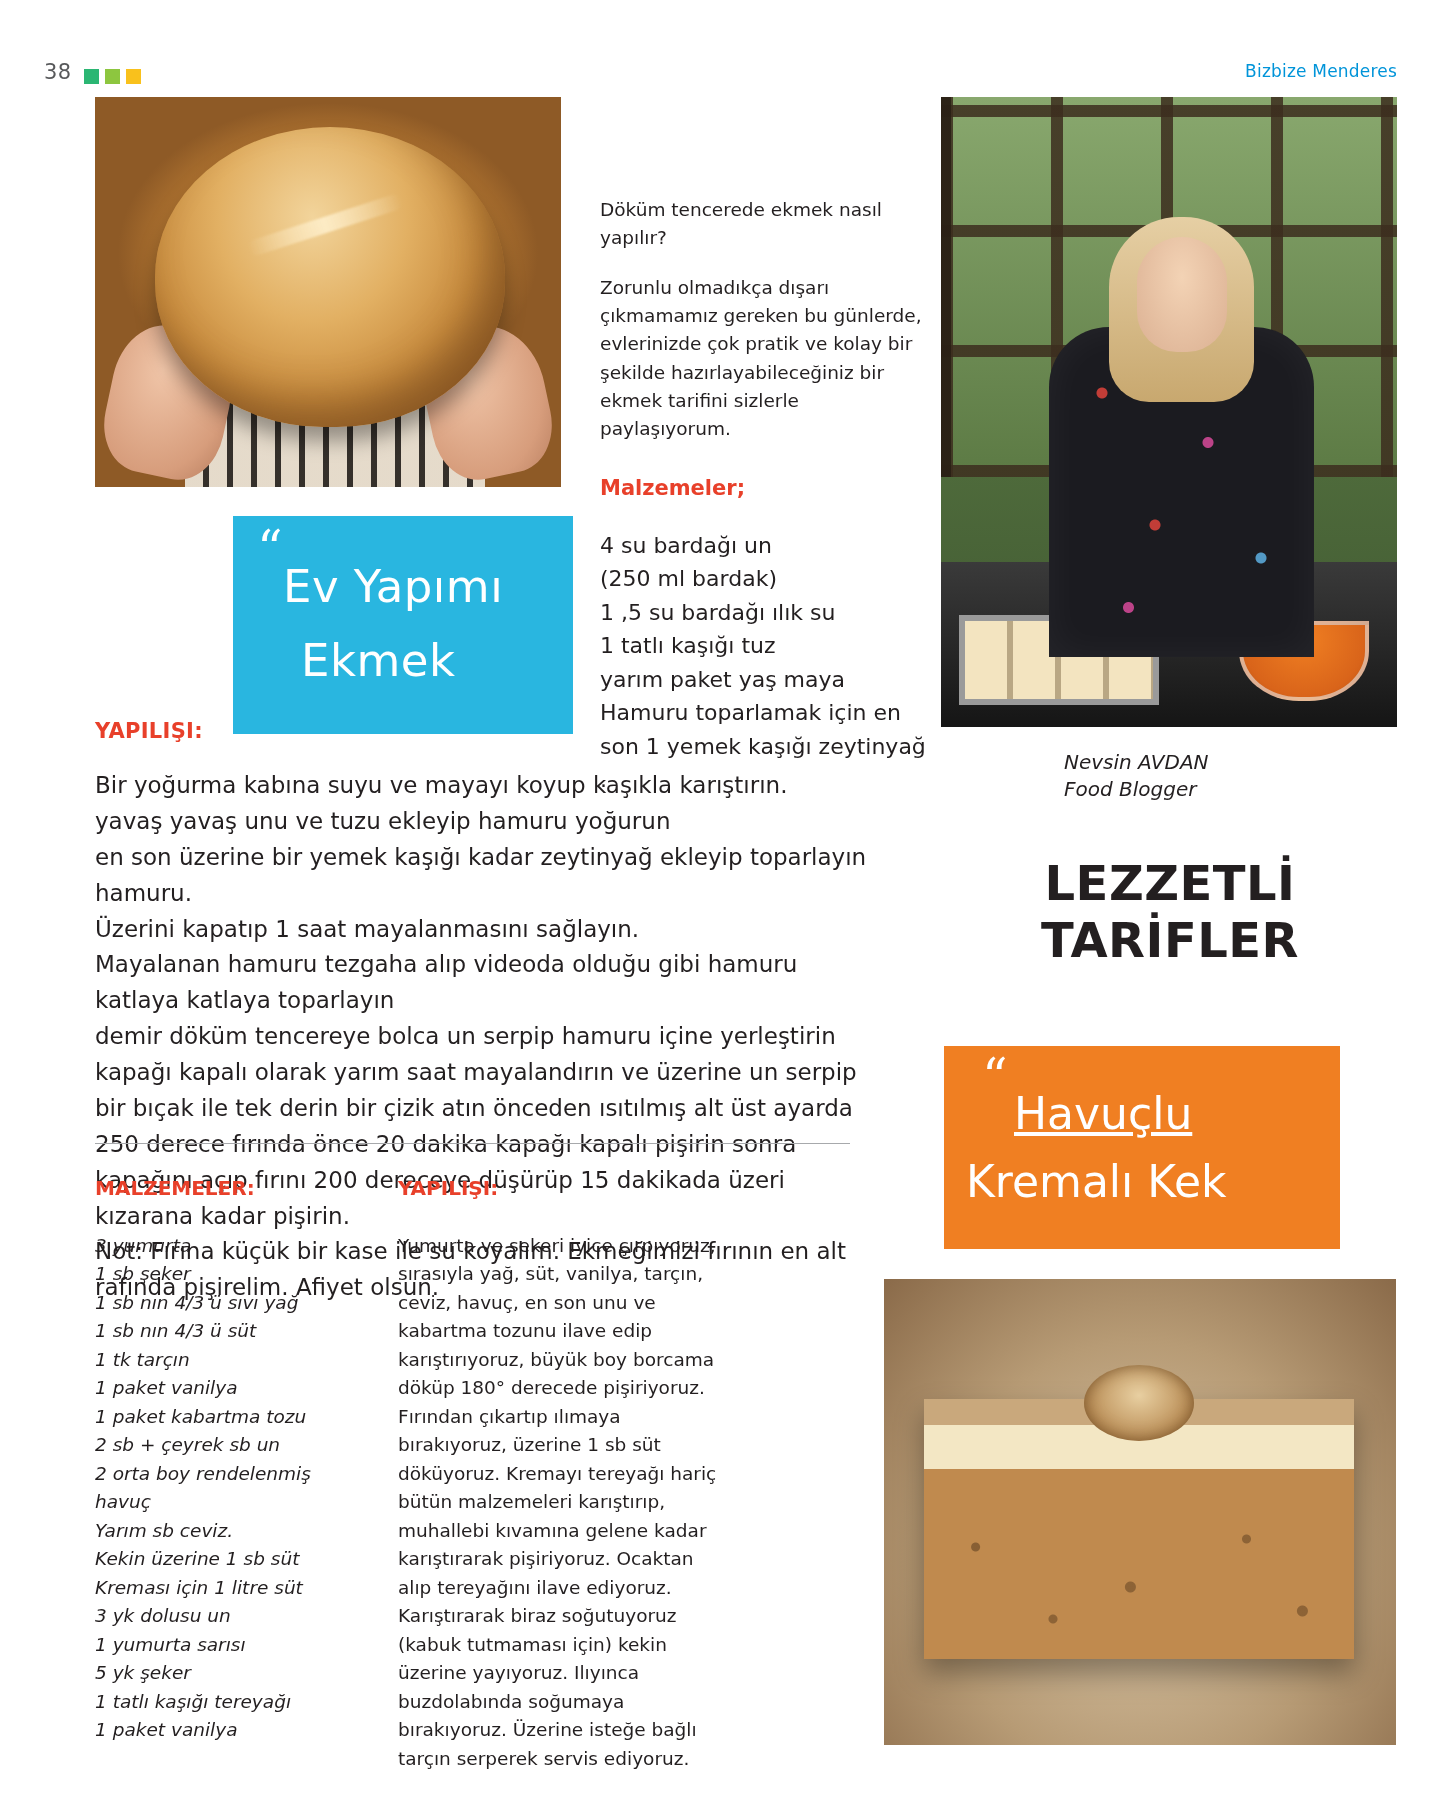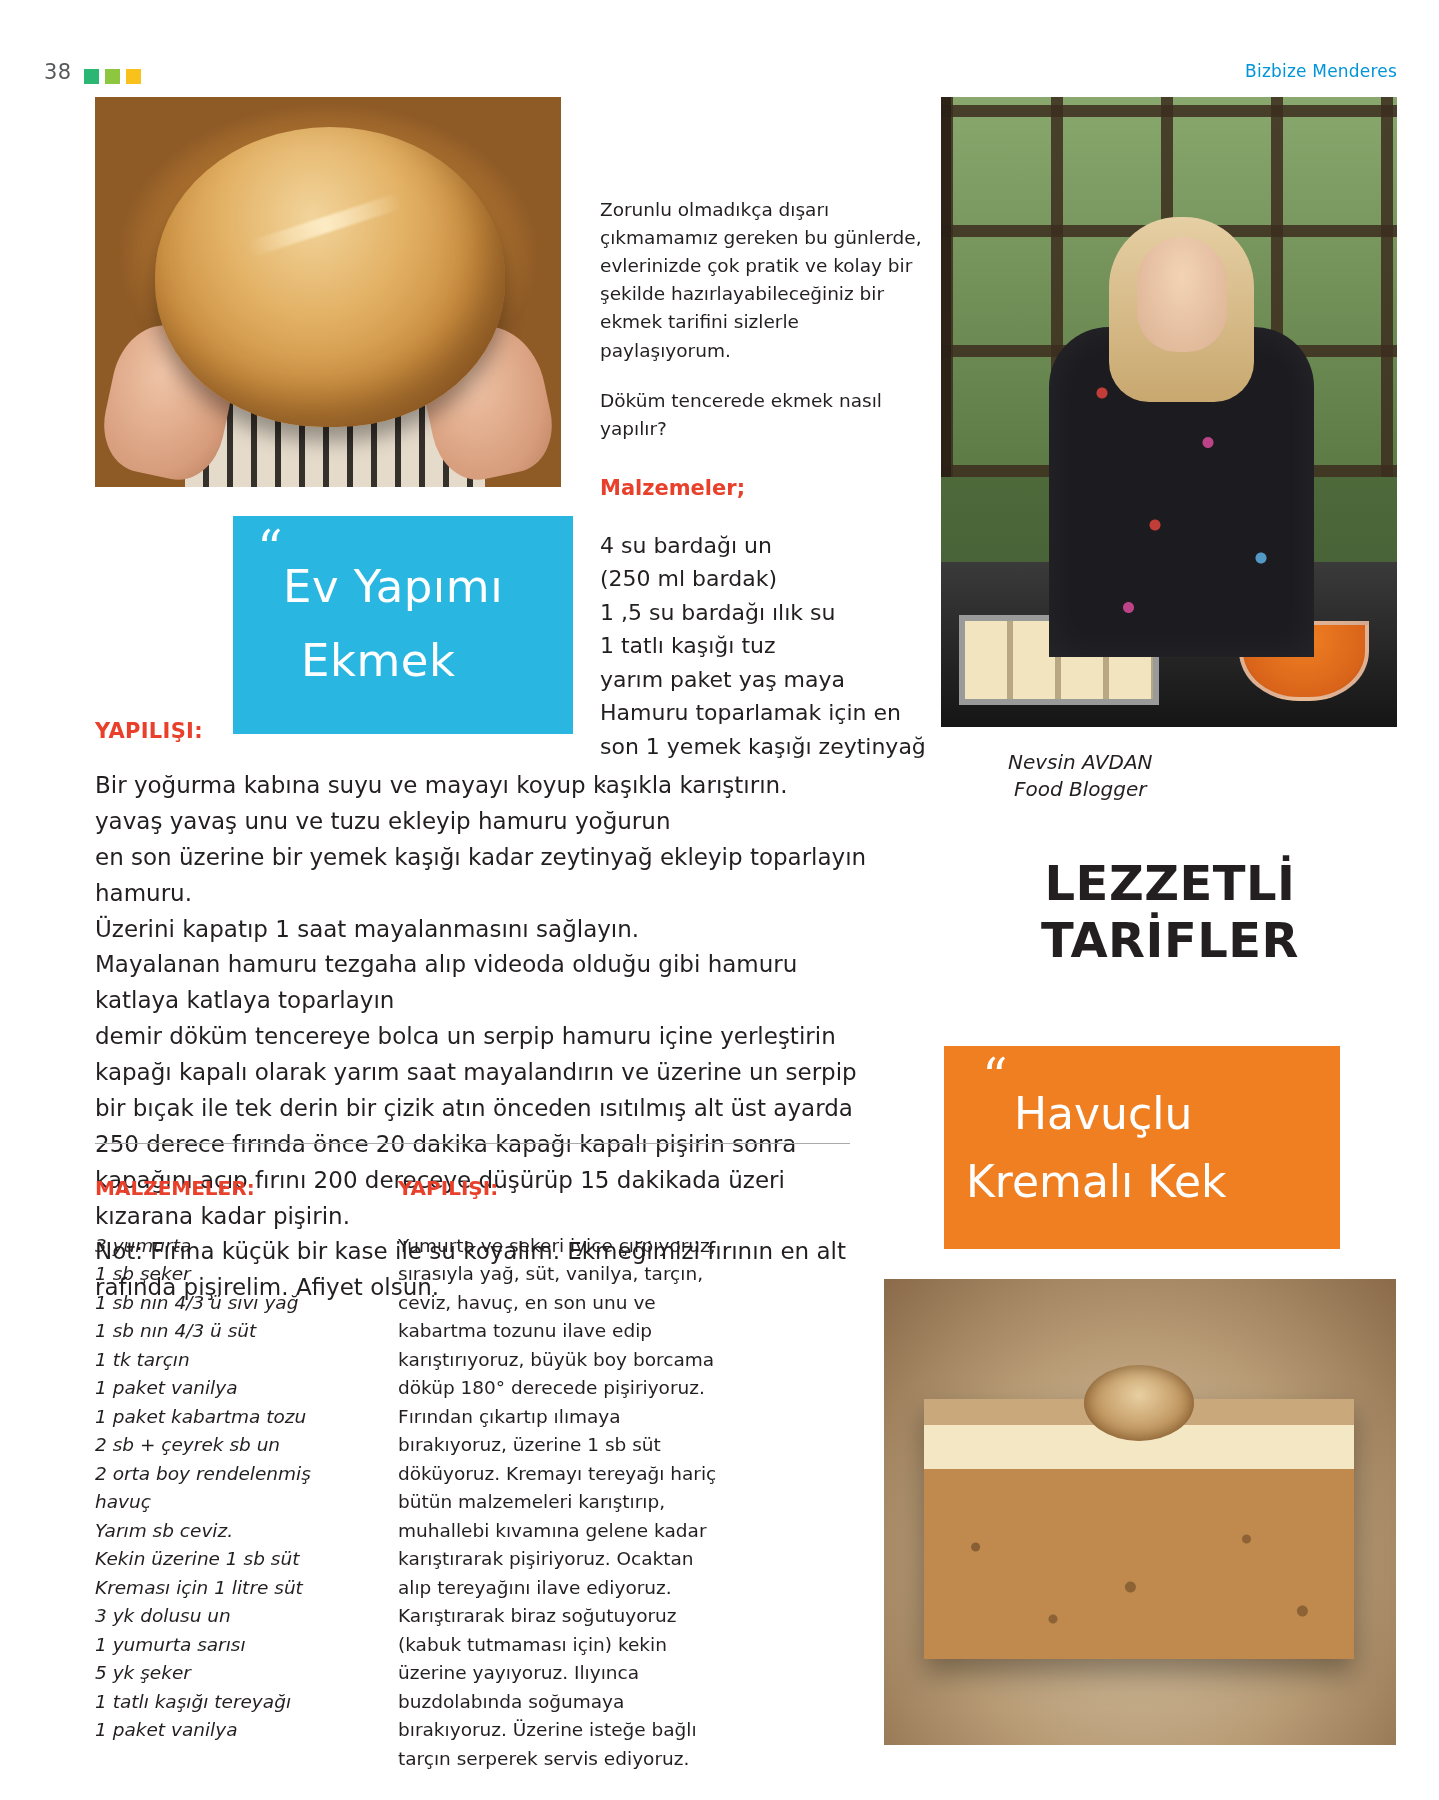--- a/index.html
+++ b/index.html
@@ -284,27 +284,26 @@
   .col-yap {
     position: absolute;
     left: 398px; top: 1232px;
     width: 330px;
     font-size: 18.5px; line-height: 1.54;
   }
 
   
   .chef-name {
     position: absolute;
-    left: 1008px; top: 749px;
+    left: 1064px; top: 749px;
     font-size: 20px;
     font-style: italic;
     line-height: 1.35;
     white-space: pre-line;
     color: #231f20;
-    text-align: center;
   }
   .lezzetli {
     position: absolute;
     left: 944px; top: 855px;
     width: 452px;
     text-align: center;
     font-size: 48px;
     font-weight: bold;
     line-height: 1.18;
     letter-spacing: .5px;
@@ -319,20 +318,21 @@
     color: #ffffff;
   }
   .banner-cake .quote {
     position: absolute; left: 38px; top: 6px;
     font-size: 50px; line-height: 1;
     font-family: "DejaVu Serif", serif;
   }
   .banner-cake .l1 {
     position: absolute; left: 70px; top: 42px;
     font-size: 44px;
+    text-decoration: underline;
   }
   .banner-cake .l2 {
     position: absolute; left: 22px; top: 110px;
     font-size: 44px;
   }
 </style>
 </head>
 <body>
 
 <div class="page">
@@ -357,22 +357,22 @@
     <div class="window"></div>
     <div class="counter"></div>
     <div class="tray"></div>
     <div class="bowl"></div>
     <div class="person-body"></div>
     <div class="hair"></div>
     <div class="face"></div>
   </div>
 
   <div class="intro">
+    <p>Döküm tencerede ekmek nasıl yapılır?</p>
     <p>Zorunlu olmadıkça dışarı çıkmamamız gereken bu günlerde, evlerinizde çok pratik ve kolay bir şekilde hazırlayabileceğiniz bir ekmek tarifini sizlerle paylaşıyorum.</p>
-    <p>Döküm tencerede ekmek nasıl yapılır?</p>
   </div>
 
   <div class="malzemeler-head">Malzemeler;</div>
   <div class="ingredients">4 su bardağı un
 (250 ml bardak)
 1 ,5 su bardağı ılık su
 1 tatlı kaşığı tuz
 yarım paket yaş maya
 Hamuru toparlamak için en
 son 1 yemek kaşığı zeytinyağ

